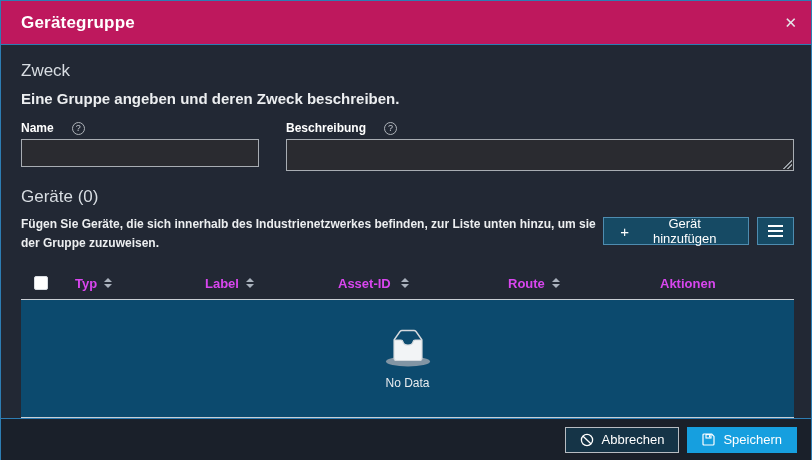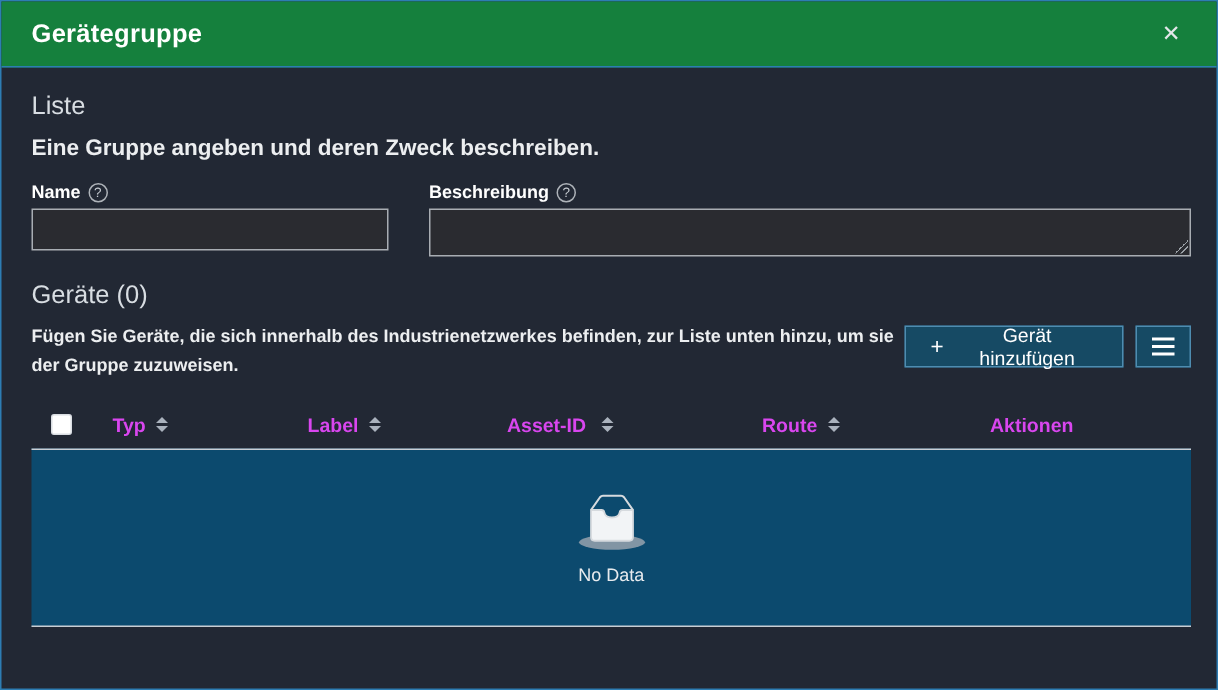--- a/index.html
+++ b/index.html
@@ -2,33 +2,33 @@
 <html><head>
 <meta charset="utf-8">
 <style>
   * { margin:0; padding:0; box-sizing:border-box; }
   html,body { width:812px; height:460px; overflow:hidden; background:#10141a;
               font-family:"Liberation Sans", sans-serif; }
   .dialog { position:absolute; inset:0; background:#222834; border:1px solid #2d7db3;
             display:flex; flex-direction:column; color:#e8ebee; }
 
   
-  .dlg-header { height:44px; flex:0 0 44px; background:#15803d; border-bottom:1px solid #2d7db3;
-                display:flex; align-items:center; justify-content:space-between; padding:0 24px 0 20px; }
+  .dlg-header { height:44px; flex:0 0 44px; background:#be185d; border-bottom:1px solid #2d7db3;
+                display:flex; align-items:center; justify-content:space-between; padding:0 14px 0 20px; }
   .dlg-title { font-size:17px; font-weight:bold; color:#ffffff; letter-spacing:.2px; }
   .close-btn { font-size:15px; color:#e4e7ea; cursor:pointer; line-height:1; }
 
   
   .dlg-body { flex:1 1 auto; padding:16px 17px 0 20px; }
 
   .section-heading { font-size:17px; font-weight:400; color:#d8dde2; }
   .section-desc { font-size:15px; font-weight:700; color:#eceef0; margin-top:8px; line-height:19px; }
 
   .fields-row { display:flex; gap:27px; margin-top:13px; }
-  .field-label { font-size:12px; font-weight:700; color:#ffffff; display:flex; align-items:center; gap:5px; margin-bottom:4px; }
+  .field-label { font-size:12px; font-weight:700; color:#ffffff; display:flex; align-items:center; gap:18px; margin-bottom:4px; }
   .help-icon { width:13px; height:13px; border:1px solid #aeb3b9; border-radius:50%;
                display:inline-flex; align-items:center; justify-content:center;
                font-size:9px; font-weight:400; color:#c6cbd1; }
   .field-name { width:238px; }
   .field-desc { flex:1; }
   .text-input { width:100%; height:28px; background:#2a2b30; border:1px solid #a8adb3;
                 color:#e8ebee; font-size:13px; padding:0 8px; outline:none;
                 font-family:"Liberation Sans", sans-serif; }
   .ta-wrap { position:relative; width:100%; }
   .textarea { width:100%; height:32px; background:#2a2b30; border:1px solid #a8adb3;
@@ -84,21 +84,21 @@
 
 <div class="dialog">
 
   <div class="dlg-header">
     <span class="dlg-title">Gerätegruppe</span>
     <span class="close-btn">✕</span>
   </div>
 
   <div class="dlg-body">
 
-    <div class="section-heading">Liste</div>
+    <div class="section-heading">Zweck</div>
     <div class="section-desc">Eine Gruppe angeben und deren Zweck beschreiben.</div>
 
     <div class="fields-row">
       <div class="field-name">
         <div class="field-label">
           <span>Name</span>
           <span class="help-icon">?</span>
         </div>
         <input class="text-input" type="text" value="" style="">
       </div>
@@ -176,14 +176,31 @@
                        L42 30 Q42 32.5 39.5 32.5 L16.5 32.5 Q14 32.5 14 30 Z" fill="#f2f4f6" stroke="#d6dade" stroke-width="1.2" stroke-linejoin="round"></path>
             </svg>
             <span class="no-data">No Data</span>
           </div>
         </div>
       </div>
     </div>
 
   </div>
 
+  <div class="dlg-footer">
+    <button class="btn-cancel">
+      <svg width="14" height="14" viewBox="0 0 14 14">
+        <circle cx="7" cy="7" r="5.6" fill="none" stroke="#ffffff" stroke-width="1.3"></circle>
+        <line x1="3.1" y1="3.3" x2="10.9" y2="10.7" stroke="#ffffff" stroke-width="1.3"></line>
+      </svg>
+      <span>Abbrechen</span>
+    </button>
+    <button class="btn-save">
+      <svg width="13" height="13" viewBox="0 0 13 13">
+        <path d="M1 2 Q1 1 2 1 L9.6 1 L12 3.4 L12 11 Q12 12 11 12 L2 12 Q1 12 1 11 Z" fill="none" stroke="#ffffff" stroke-width="1.2" stroke-linejoin="round"></path>
+        <rect x="4" y="1.6" width="5" height="3.4" fill="none" stroke="#ffffff" stroke-width="1.1"></rect>
+        <rect x="7" y="2.2" width="1.2" height="2.2" fill="#ffffff"></rect>
+      </svg>
+      <span>Speichern</span>
+    </button>
+  </div>
 
 </div>
 
 </body></html>

